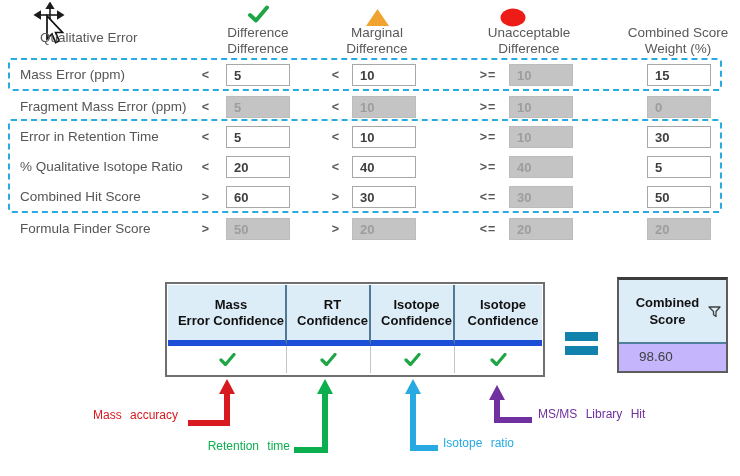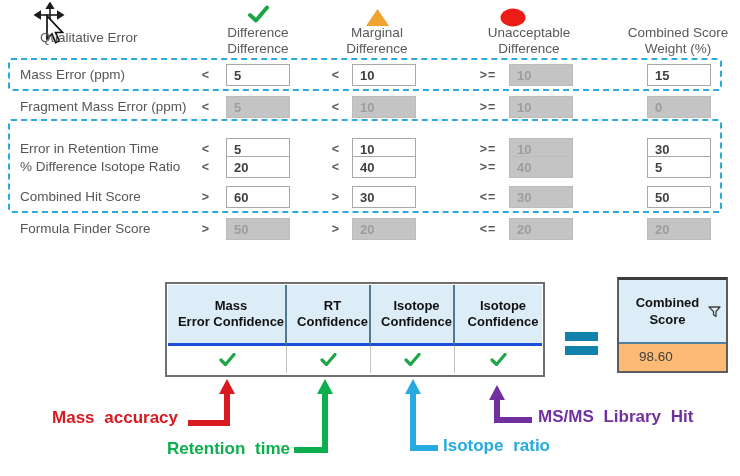--- a/index.html
+++ b/index.html
@@ -25,40 +25,40 @@
   .vbox:disabled,.vbox.disabled{background:#c4c4c4;border-color:#bcbcbc;color:#9d9d9d;}
 
   .hl-box{border:2px dashed #29abe2;border-radius:3px;box-sizing:border-box;pointer-events:none;}
   .hl-1{left:8px;top:58px;width:714px;height:33px;}
   .hl-2{left:8px;top:119px;width:714px;height:94px;}
 
   
   .conf-table{left:165px;top:282px;width:380px;height:95px;box-sizing:border-box;
               border:2px solid #6f6f6f;background:#fff;padding:1px;}
   .conf-head{display:grid;grid-template-columns:119px 84px 84px 1fr;height:61px;}
-  .conf-head .cell{background:#ddedf7;border-right:2px solid #4f7a94;border-bottom:3px solid #1d4ed8;
+  .conf-head .cell{background:#ddedf7;border-right:2px solid #4f7a94;border-bottom:6px solid #1d4ed8;
                    display:flex;flex-direction:column;align-items:center;justify-content:center;
                    font-size:13px;font-weight:700;color:#111;line-height:16px;text-align:center;padding-left:9px;}
   .conf-head .cell:last-child{border-right:none;}
   .conf-checks{display:grid;grid-template-columns:119px 84px 84px 1fr;height:27px;}
   .conf-checks .cell{border-right:1px solid #c4c4c4;display:flex;align-items:center;justify-content:center;}
   .conf-checks .cell:last-child{border-right:none;}
 
   
   .eq-bar{width:33px;height:9px;background:#1182ab;position:absolute;left:565px;}
   .score-box{left:617px;top:277px;width:111px;height:96px;box-sizing:border-box;
-             border:2px solid #5c5c5c;border-top:3px solid #3c3c3c;background:#fdba74;}
+             border:2px solid #5c5c5c;border-top:3px solid #3c3c3c;background:#c4b5fd;}
   .score-head{height:64px;background:#ddedf7;border-bottom:2px solid #50809c;
               display:flex;align-items:center;justify-content:center;position:relative;box-sizing:border-box;}
   .score-title{font-size:13px;font-weight:700;color:#111;line-height:17px;text-align:center;margin-right:10px;}
   .score-funnel{position:absolute;right:5px;top:26px;}
   .score-val{height:25px;display:flex;align-items:center;padding-left:20px;font-size:13.5px;color:#3f3f3f;}
 
   
-  .ann{position:absolute;font-size:17px;font-weight:700;word-spacing:5px;white-space:nowrap;}
+  .ann{position:absolute;font-size:12px;font-weight:400;word-spacing:5px;white-space:nowrap;}
   .ann-red{color:#d91920;left:20px;top:408px;width:158px;text-align:right;}
   .ann-green{color:#0cae4e;left:120px;top:439px;width:170px;text-align:right;}
   .ann-cyan{color:#26aae1;left:443px;top:436px;}
   .ann-purple{color:#7030a0;left:538px;top:407px;}
 
   svg{display:block;}
   .overlay{left:0;top:0;pointer-events:none;}
 </style>
 </head>
 <body>
@@ -126,33 +126,33 @@
   <span class="rlabel">Fragment Mass Error (ppm)</span>
   <span class="cmp c1">&lt;</span>
   <input class="vbox b1" disabled="" value="5" style="">
   <span class="cmp c2">&lt;</span>
   <input class="vbox b2" disabled="" value="10" style="">
   <span class="cmp c3">&gt;=</span>
   <input class="vbox b3" disabled="" value="10" style="">
   <input class="vbox b4" disabled="" value="0" style="">
 </div>
 
-<div class="rule-row" style="top:134px;">
+<div class="rule-row" style="top:122px;">
   <span class="rlabel">Error in Retention Time</span>
   <span class="cmp c1">&lt;</span>
   <input class="vbox b1" value="5" style="">
   <span class="cmp c2">&lt;</span>
   <input class="vbox b2" value="10" style="">
   <span class="cmp c3">&gt;=</span>
   <input class="vbox b3" disabled="" value="10" style="">
   <input class="vbox b4" value="30" style="">
 </div>
 
 <div class="rule-row" style="top:152px;">
-  <span class="rlabel">% Difference Isotope Ratio</span>
+  <span class="rlabel">% Qualitative Isotope Ratio</span>
   <span class="cmp c1">&lt;</span>
   <input class="vbox b1" value="20" style="">
   <span class="cmp c2">&lt;</span>
   <input class="vbox b2" value="40" style="">
   <span class="cmp c3">&gt;=</span>
   <input class="vbox b3" disabled="" value="40" style="">
   <input class="vbox b4" value="5" style="">
 </div>
 
 <div class="rule-row" style="top:182px;">

